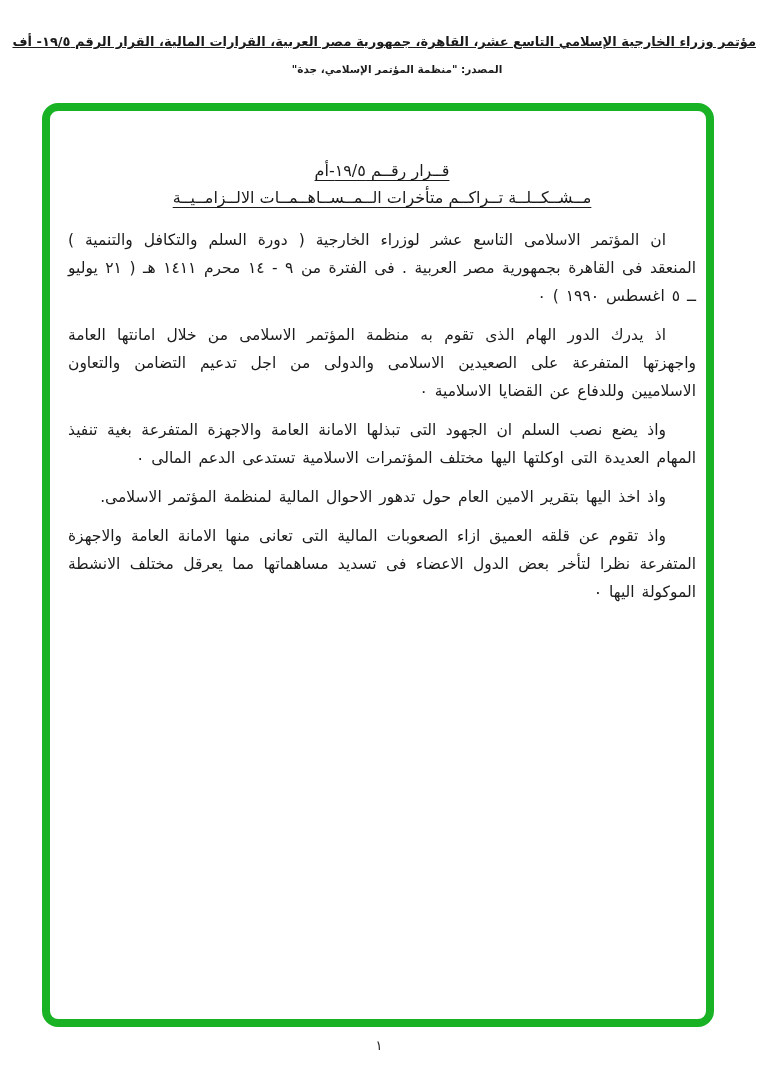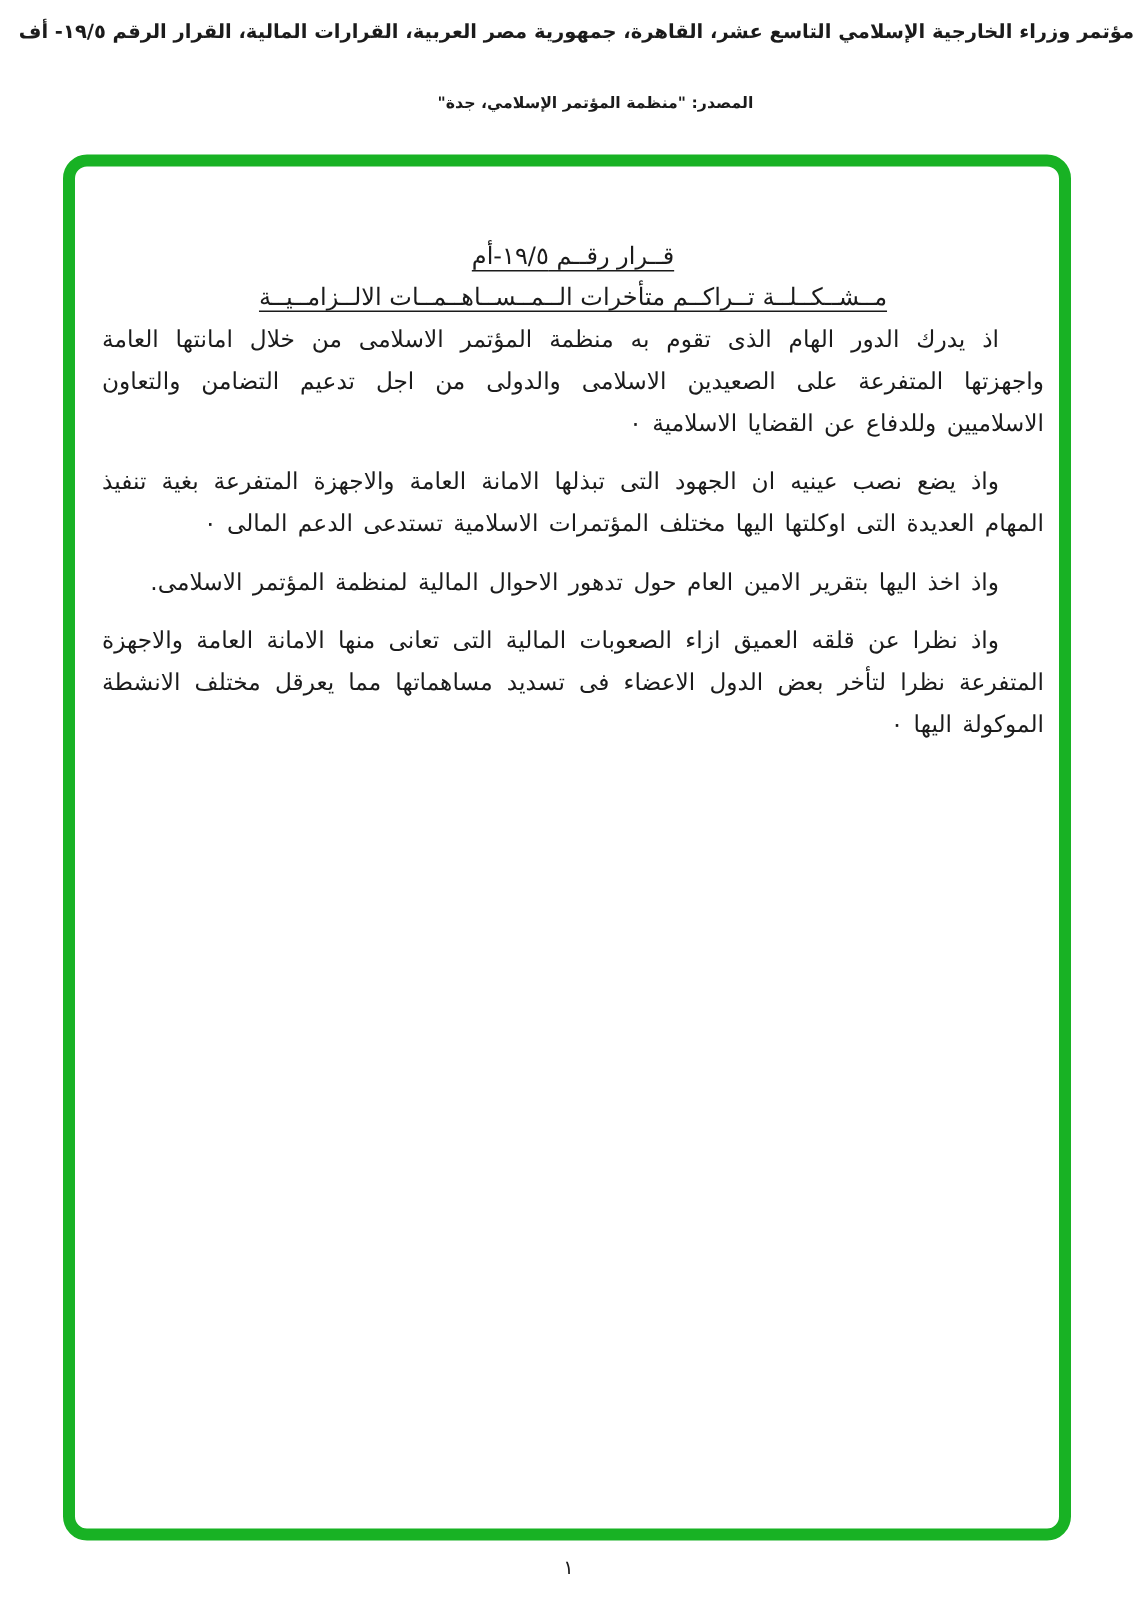--- a/index.html
+++ b/index.html
@@ -12,29 +12,30 @@
   .page {
     position: relative;
     width: 758px;
     height: 1078px;
     background: #ffffff;
     overflow: hidden;
   }
   
   .hdr1 {
     position: absolute;
-    top: 14px;
+    top: 34px;
     left: 76px;
     right: 2px;
     text-align: center;
     direction: rtl;
     font-weight: bold;
     font-size: 13px;
     white-space: nowrap;
     letter-spacing: 0px;
+    text-decoration: underline;
   }
   .hdr2 {
     position: absolute;
     top: 63px;
     left: 36px;
     right: 0px;
     text-align: center;
     direction: rtl;
     font-weight: bold;
     font-size: 10.5px;
@@ -55,21 +56,21 @@
   .content {
     direction: rtl;
     font-size: 15.5px;
     line-height: 28px;
   }
   
   .titleblock {
     text-align: center;
     font-size: 16px;
     line-height: 27px;
-    margin-bottom: 1px;
+    margin-bottom: 15px;
   }
   .titleblock .tline { display: block; }
   .u {
     text-decoration: underline;
     text-decoration-thickness: 1px;
     text-underline-offset: 4px;
   }
   
   .para {
     text-align: justify;
@@ -102,28 +103,29 @@
   <div class="hdr2">المصدر:  "منظمة المؤتمر الإسلامي، جدة"</div>
 
   <div class="frame" style="border-color: rgb(24, 178, 36);">
     <div class="content">
 
       <div class="titleblock">
         <span class="tline"><span class="u">قــرار رقــم ١٩/٥-أم</span></span>
         <span class="tline"><span class="u">مــشــكــلــة تــراكــم متأخرات الــمــســاهــمــات الالــزامــيــة</span></span>
       </div>
 
+      <p class="para"><span class="lead"></span><span>ان المؤتمر الاسلامى التاسع عشر لوزراء الخارجية ( دورة السلم والتكافل والتنمية ) المنعقد فى القاهرة بجمهورية مصر العربية . فى الفترة من ٩ - ١٤ محرم ١٤١١ هـ ( ٢١ يوليو ــ ٥ اغسطس ١٩٩٠ ) ٠</span></p>
 
       <p class="para"><span class="lead">اذ يدرك</span><span> الدور الهام الذى تقوم به  منظمة المؤتمر الاسلامى من خلال امانتها العامة واجهزتها المتفرعة على الصعيدين الاسلامى والدولى من اجل تدعيم التضامن والتعاون الاسلاميين وللدفاع عن القضايا الاسلامية ٠</span></p>
 
-      <p class="para"><span class="lead">واذ يضع نصب عينيه</span><span> ان الجهود التى تبذلها الامانة العامة والاجهزة المتفرعة بغية تنفيذ المهام العديدة التى اوكلتها اليها مختلف المؤتمرات الاسلامية تستدعى الدعم المالى ٠</span></p>
+      <p class="para"><span class="lead">واذ يضع نصب السلم</span><span> ان الجهود التى تبذلها الامانة العامة والاجهزة المتفرعة بغية تنفيذ المهام العديدة التى اوكلتها اليها مختلف المؤتمرات الاسلامية تستدعى الدعم المالى ٠</span></p>
 
       <p class="para"><span class="lead">واذ اخذ اليها</span><span> بتقرير الامين العام حول تدهور الاحوال المالية لمنظمة المؤتمر الاسلامى.</span></p>
 
 
-      <p class="para"><span class="lead">واذ نظرا</span><span> عن قلقه العميق ازاء الصعوبات المالية التى تعانى منها الامانة العامة والاجهزة المتفرعة نظرا لتأخر بعض الدول الاعضاء فى تسديد مساهماتها مما يعرقل مختلف الانشطة الموكولة اليها ٠</span></p>
+      <p class="para"><span class="lead">واذ تقوم</span><span> عن قلقه العميق ازاء الصعوبات المالية التى تعانى منها الامانة العامة والاجهزة المتفرعة نظرا لتأخر بعض الدول الاعضاء فى تسديد مساهماتها مما يعرقل مختلف الانشطة الموكولة اليها ٠</span></p>
 
     </div>
   </div>
 
   <div class="pageno">١</div>
 
 </div>
 
 </body></html>

